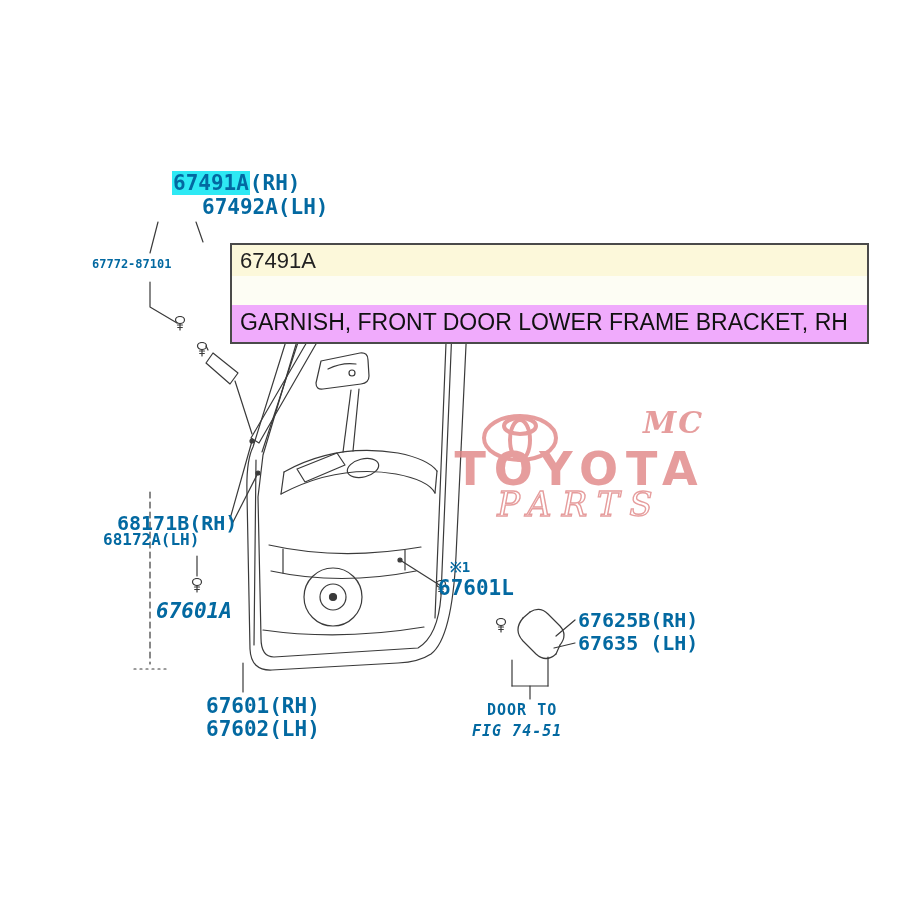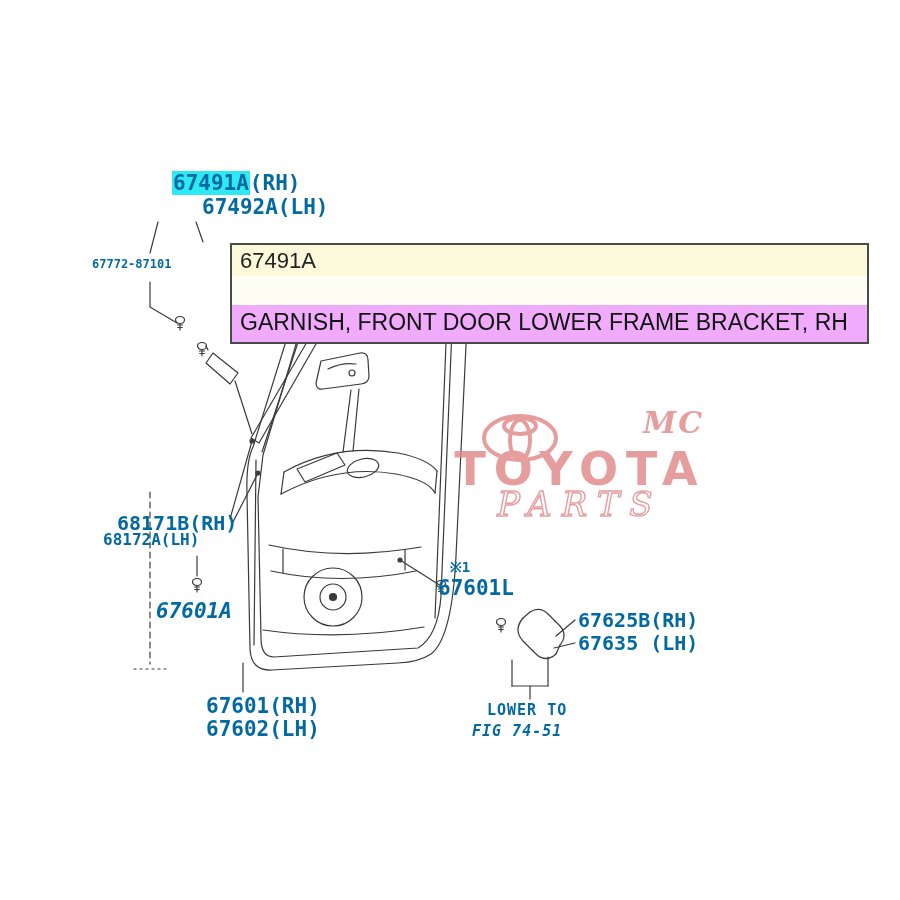--- a/index.html
+++ b/index.html
@@ -149,21 +149,21 @@
 
   <div class="lbl tiny" style="left:450px;top:560px;">※1</div>
   <div class="lbl" style="left:438px;top:577px;">67601L</div>
 
   <div class="lbl" style="left:578px;top:610px;font-size:20px;">67625B(RH)</div>
   <div class="lbl" style="left:578px;top:633px;font-size:20px;text-align:center;">67635 (LH)</div>
 
   <div class="lbl" style="left:206px;top:695px;">67601(RH)</div>
   <div class="lbl" style="left:206px;top:718px;">67602(LH)</div>
 
-  <div class="lbl small" style="left:487px;top:703px;">LOWER TO</div>
+  <div class="lbl small" style="left:487px;top:703px;">DOOR TO</div>
   <div class="lbl small" style="left:472px;top:724px;font-style:italic;">FIG 74-51</div>
 
   <div class="tooltip">
     <div class="row-part">67491A</div>
     <div class="spacer"></div>
     <div class="row-desc">GARNISH, FRONT DOOR LOWER FRAME BRACKET, RH</div>
   </div>
 
 </div>
 

